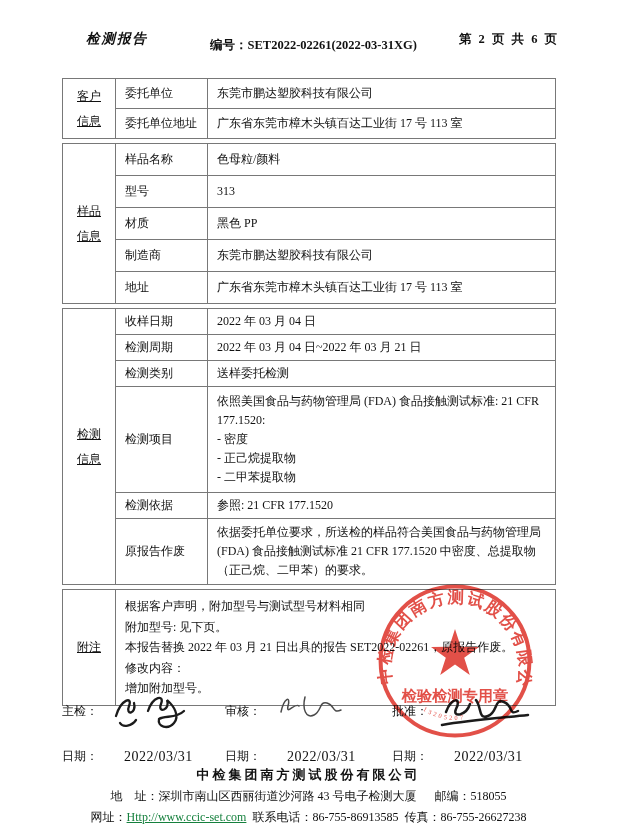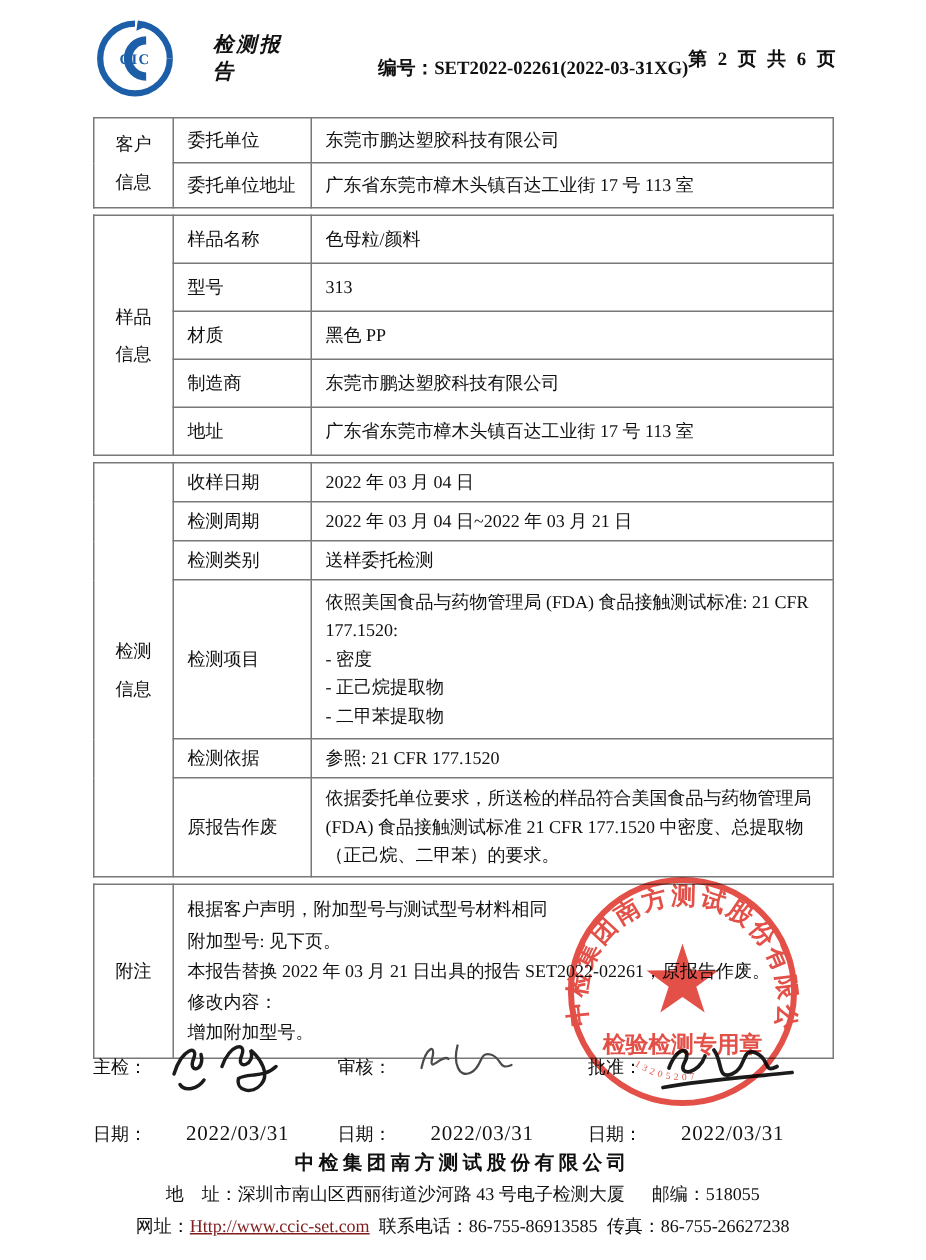--- a/index.html
+++ b/index.html
@@ -18,21 +18,21 @@
   .logo { width:56px; height:52px; flex:0 0 auto; }
   .hdr-title { font-weight:bold; font-size:13.5px; letter-spacing:2px; margin-left:24px;font-style:italic; }
   .hdr-no { font-weight:bold; font-size:12.5px; margin-left:62px; white-space:nowrap;margin-top:12px; }
   .hdr-page { font-weight:bold; font-size:12.5px; margin-left:auto; letter-spacing:2px; white-space:nowrap; }
 
   
   .tables { position:absolute; top:78px; left:62px; width:494px; }
   table { border-collapse:collapse; width:100%; table-layout:fixed; margin-bottom:4px; }
   td { border:1px solid #787878; font-size:12px; padding:2px 9px; vertical-align:middle;
        word-break:break-all; }
-  td.side { width:53px; text-align:center; padding:2px 3px; line-height:25px; }
+  td.side { width:53px; text-align:center; padding:2px 3px; line-height:25px;text-decoration:underline; }
   td.flabel { width:92px; }
   .t1 td { height:30px; }
   .t2 td { height:32px; }
   .t3 td.h26 { height:26px; }
   td.multi { line-height:19px; padding:5px 9px; vertical-align:top; }
   td.concl { line-height:19px; padding:4px 9px; }
   .t4 td.note-body { line-height:20.5px; padding:6px 9px; vertical-align:top; }
 
   
   .sig-area { position:absolute; top:688px; left:62px; width:497px;
@@ -47,39 +47,26 @@
   
   .stamp { position:absolute; left:375px; top:581px; width:160px; height:160px;
            mix-blend-mode:multiply; opacity:0.93; pointer-events:none; }
 
   
   .footer { position:absolute; top:766px; left:0; width:617px; text-align:center; }
   .f-company { font-weight:bold; font-size:13px; letter-spacing:3px; }
   .f-line { font-size:12px; margin-top:4px; white-space:nowrap; }
   .f-gap { display:inline-block; width:18px; }
   .f-sp { display:inline-block; width:6px; }
-  a.weblink { color:#7f1d1d; text-decoration:underline; }
+  a.weblink { color:#15803d; text-decoration:underline; }
 </style>
 </head>
 <body>
 
 <div class="header">
-  <div class="logo">
-    <svg viewBox="0 0 60 56" width="56" height="52">
-      <g fill="none" stroke="#1c5fa8">
-
-        <path d="M30 3 A25 25 0 1 0 55 28" stroke-width="4.5"></path>
-        <path d="M55 28 A25 25 0 0 0 32 3" stroke-width="4.5"></path>
-        <path d="M32 1 L38 5 L31 8 Z" fill="#1c5fa8" stroke="none"></path>
-
-        <path d="M38 15 A13 13 0 1 0 38 41" stroke-width="6"></path>
-      </g>
-      <text x="30" y="32" text-anchor="middle" font-size="10.5" font-weight="bold" fill="#1c5fa8" font-family="Liberation Serif, serif" letter-spacing="1">CIC</text>
-    </svg>
-  </div>
   <div class="hdr-title">检测报告</div>
   <div class="hdr-no">编号：SET2022-02261(2022-03-31XG)</div>
   <div class="hdr-page">第 2 页 共 6 页</div>
 </div>
 
 <div class="tables">
 
   <table class="t1">
     <tbody>
         <tr>

